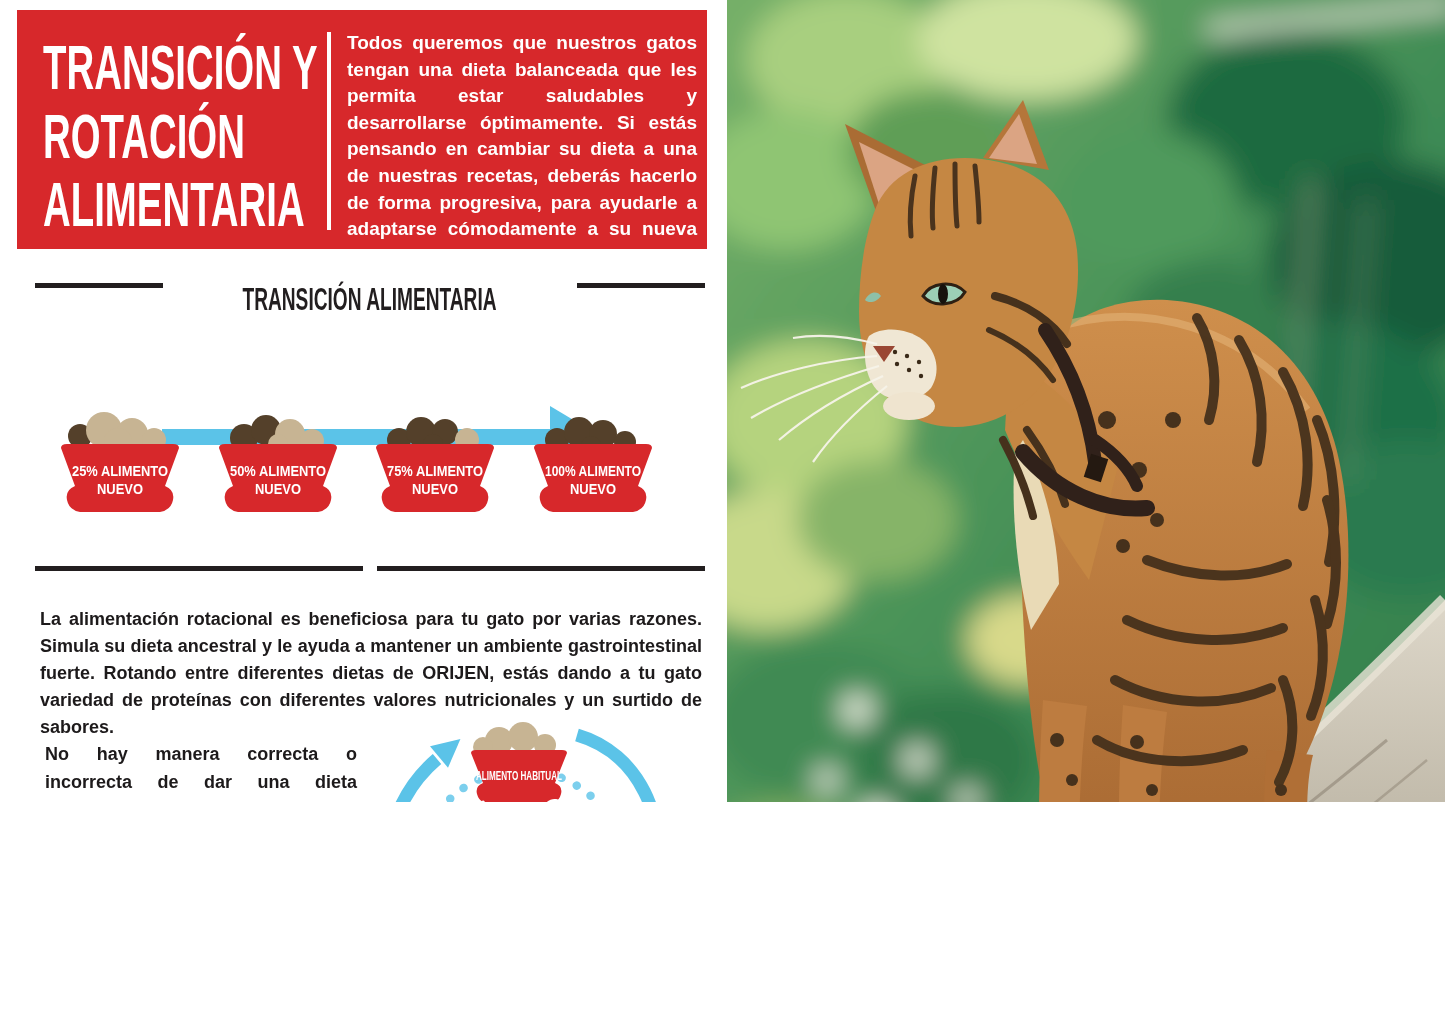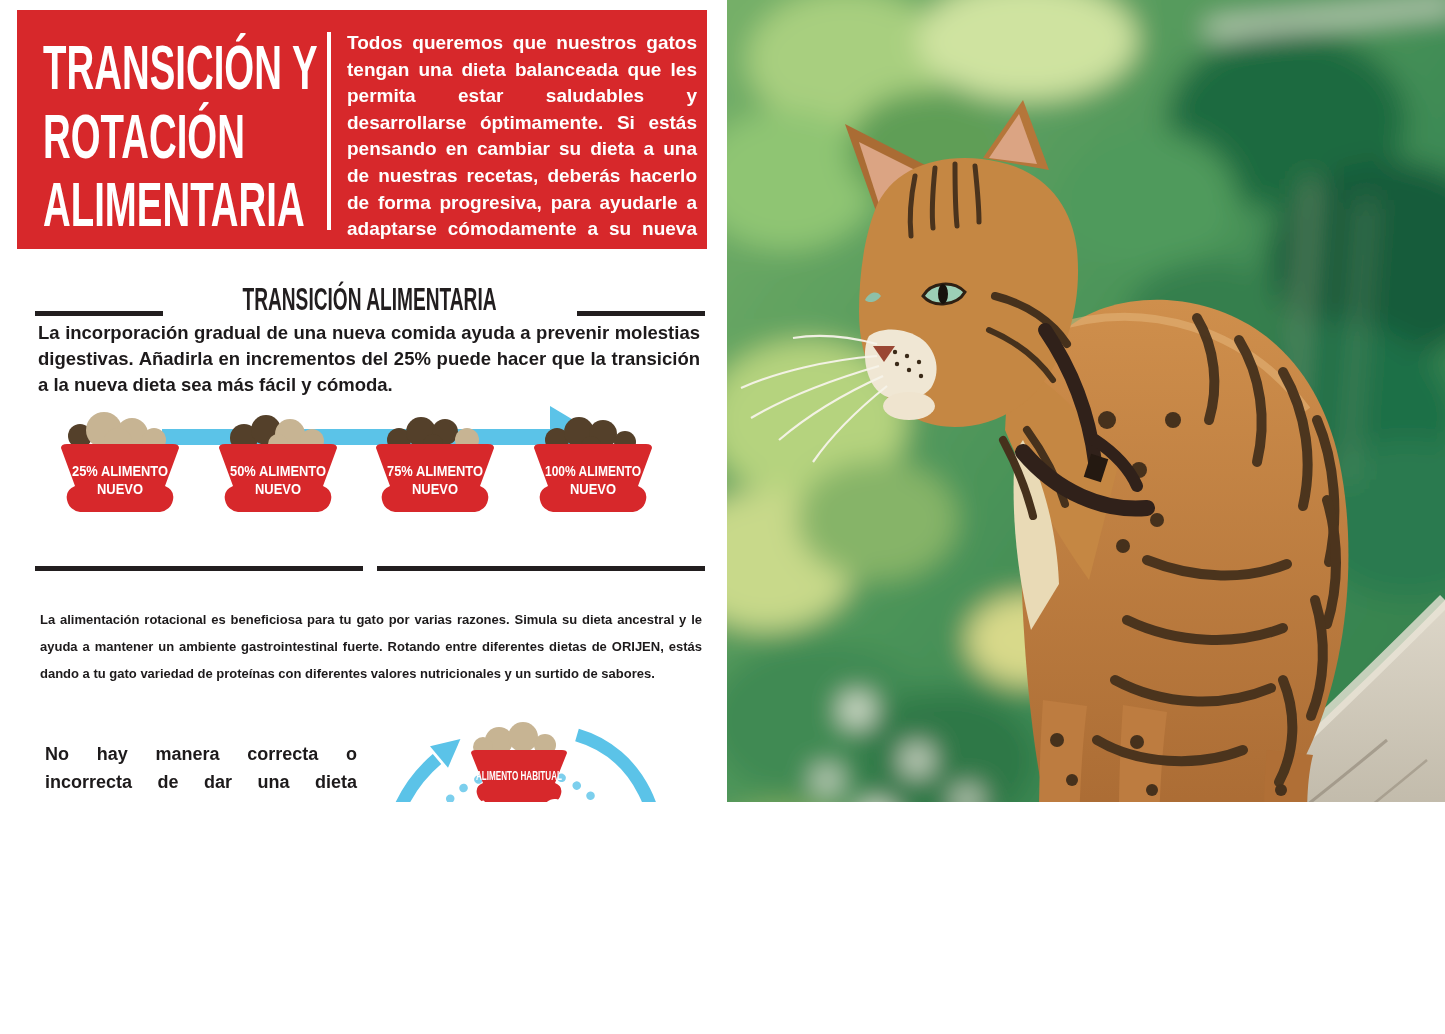--- a/index.html
+++ b/index.html
@@ -7,30 +7,30 @@
         font-family:"Liberation Sans",sans-serif;color:#221e1f;}
   
   .hero{position:absolute;left:17px;top:10px;width:690px;height:239px;background:#d7282b;}
   .hero-title{position:absolute;left:26px;top:24px;margin:0;color:#fff;font-weight:bold;
       font-size:60px;line-height:66px;width:440px;letter-spacing:0;
       transform:scale(0.64,1.04);transform-origin:left top;white-space:normal;}
   .hero-divider{position:absolute;left:310px;top:22px;width:4px;height:198px;background:#fff;}
   .hero-intro{position:absolute;left:330px;top:20px;width:350px;margin:0;color:#fff;
       font-size:19px;line-height:26.6px;text-align:justify;font-weight:bold;}
   
-  .sec-heading{position:absolute;left:35px;width:670px;display:flex;align-items:flex-end;gap:14px;}
+  .sec-heading{position:absolute;left:35px;width:670px;display:flex;align-items:flex-start;gap:14px;}
   .sec-heading .rule{flex:1;height:5px;background:#221e1f;}
   .sec-heading h2{margin:0;font-size:29px;font-weight:bold;white-space:nowrap;}
   .cond{display:inline-block;transform:scale(0.66,1.1);transform-origin:center;}
   .h1pos{top:283px;}
   .h2pos{top:566px;}
   
   .body-text{position:absolute;margin:0;text-align:justify;color:#1d1a1b;font-weight:bold;}
   .para1{left:38px;top:320px;width:662px;font-size:18.5px;line-height:26px;}
-  .para2{left:40px;top:606px;width:662px;font-size:13px;line-height:27px;}
+  .para2{left:40px;top:606px;width:662px;font-size:18px;line-height:27px;}
   .note{left:45px;top:740px;width:312px;font-size:18px;line-height:28px;}
   
   .bowls-svg{position:absolute;left:50px;top:402px;}
   .cycle-svg{position:absolute;left:345px;top:715px;}
   .photo{position:absolute;left:727px;top:0;}
   .bottom-bar{position:absolute;left:257px;top:1020px;width:331px;height:14px;background:#d7282b;}
   .bowl-label{fill:#fff;font-weight:bold;font-family:"Liberation Sans",sans-serif;text-anchor:middle;}
   .logo-name{fill:#fff;font-family:"Liberation Serif",serif;font-style:italic;font-weight:bold;}
   .logo-tag{fill:#fff;font-family:"Liberation Sans",sans-serif;font-weight:bold;letter-spacing:1px;}
 </style>
@@ -44,21 +44,20 @@
     <div class="hero-divider"></div>
     <p class="hero-intro">Todos queremos que nuestros gatos tengan una dieta balanceada que les permita estar saludables y desarrollarse óptimamente. Si estás pensando en cambiar su dieta a una de nuestras recetas, deberás hacerlo de forma progresiva, para ayudarle a adaptarse cómodamente a su nueva alimentación.</p>
   </section>
 
   <div class="sec-heading h1pos">
     <span class="rule"></span>
     <h2><span class="cond">TRANSICIÓN ALIMENTARIA</span></h2>
     <span class="rule"></span>
   </div>
 
-  <p class="body-text para1">La incorporación gradual de una nueva comida ayuda a prevenir molestias digestivas. Añadirla en incrementos del 25% puede hacer que la transición a la nueva dieta sea más fácil y cómoda.</p>
 
   <svg class="bowls-svg" width="610" height="128" viewBox="0 0 610 128">
 
     <g>
       <rect x="112" y="27" width="392" height="16" fill="#5bc3e8"></rect>
       <polygon points="500,4 500,66 552,35" fill="#5bc3e8"></polygon>
     </g>
 
     <g transform="translate(70,48)">
       <circle cx="-40" cy="-14" r="12" fill="#54402a"></circle>

